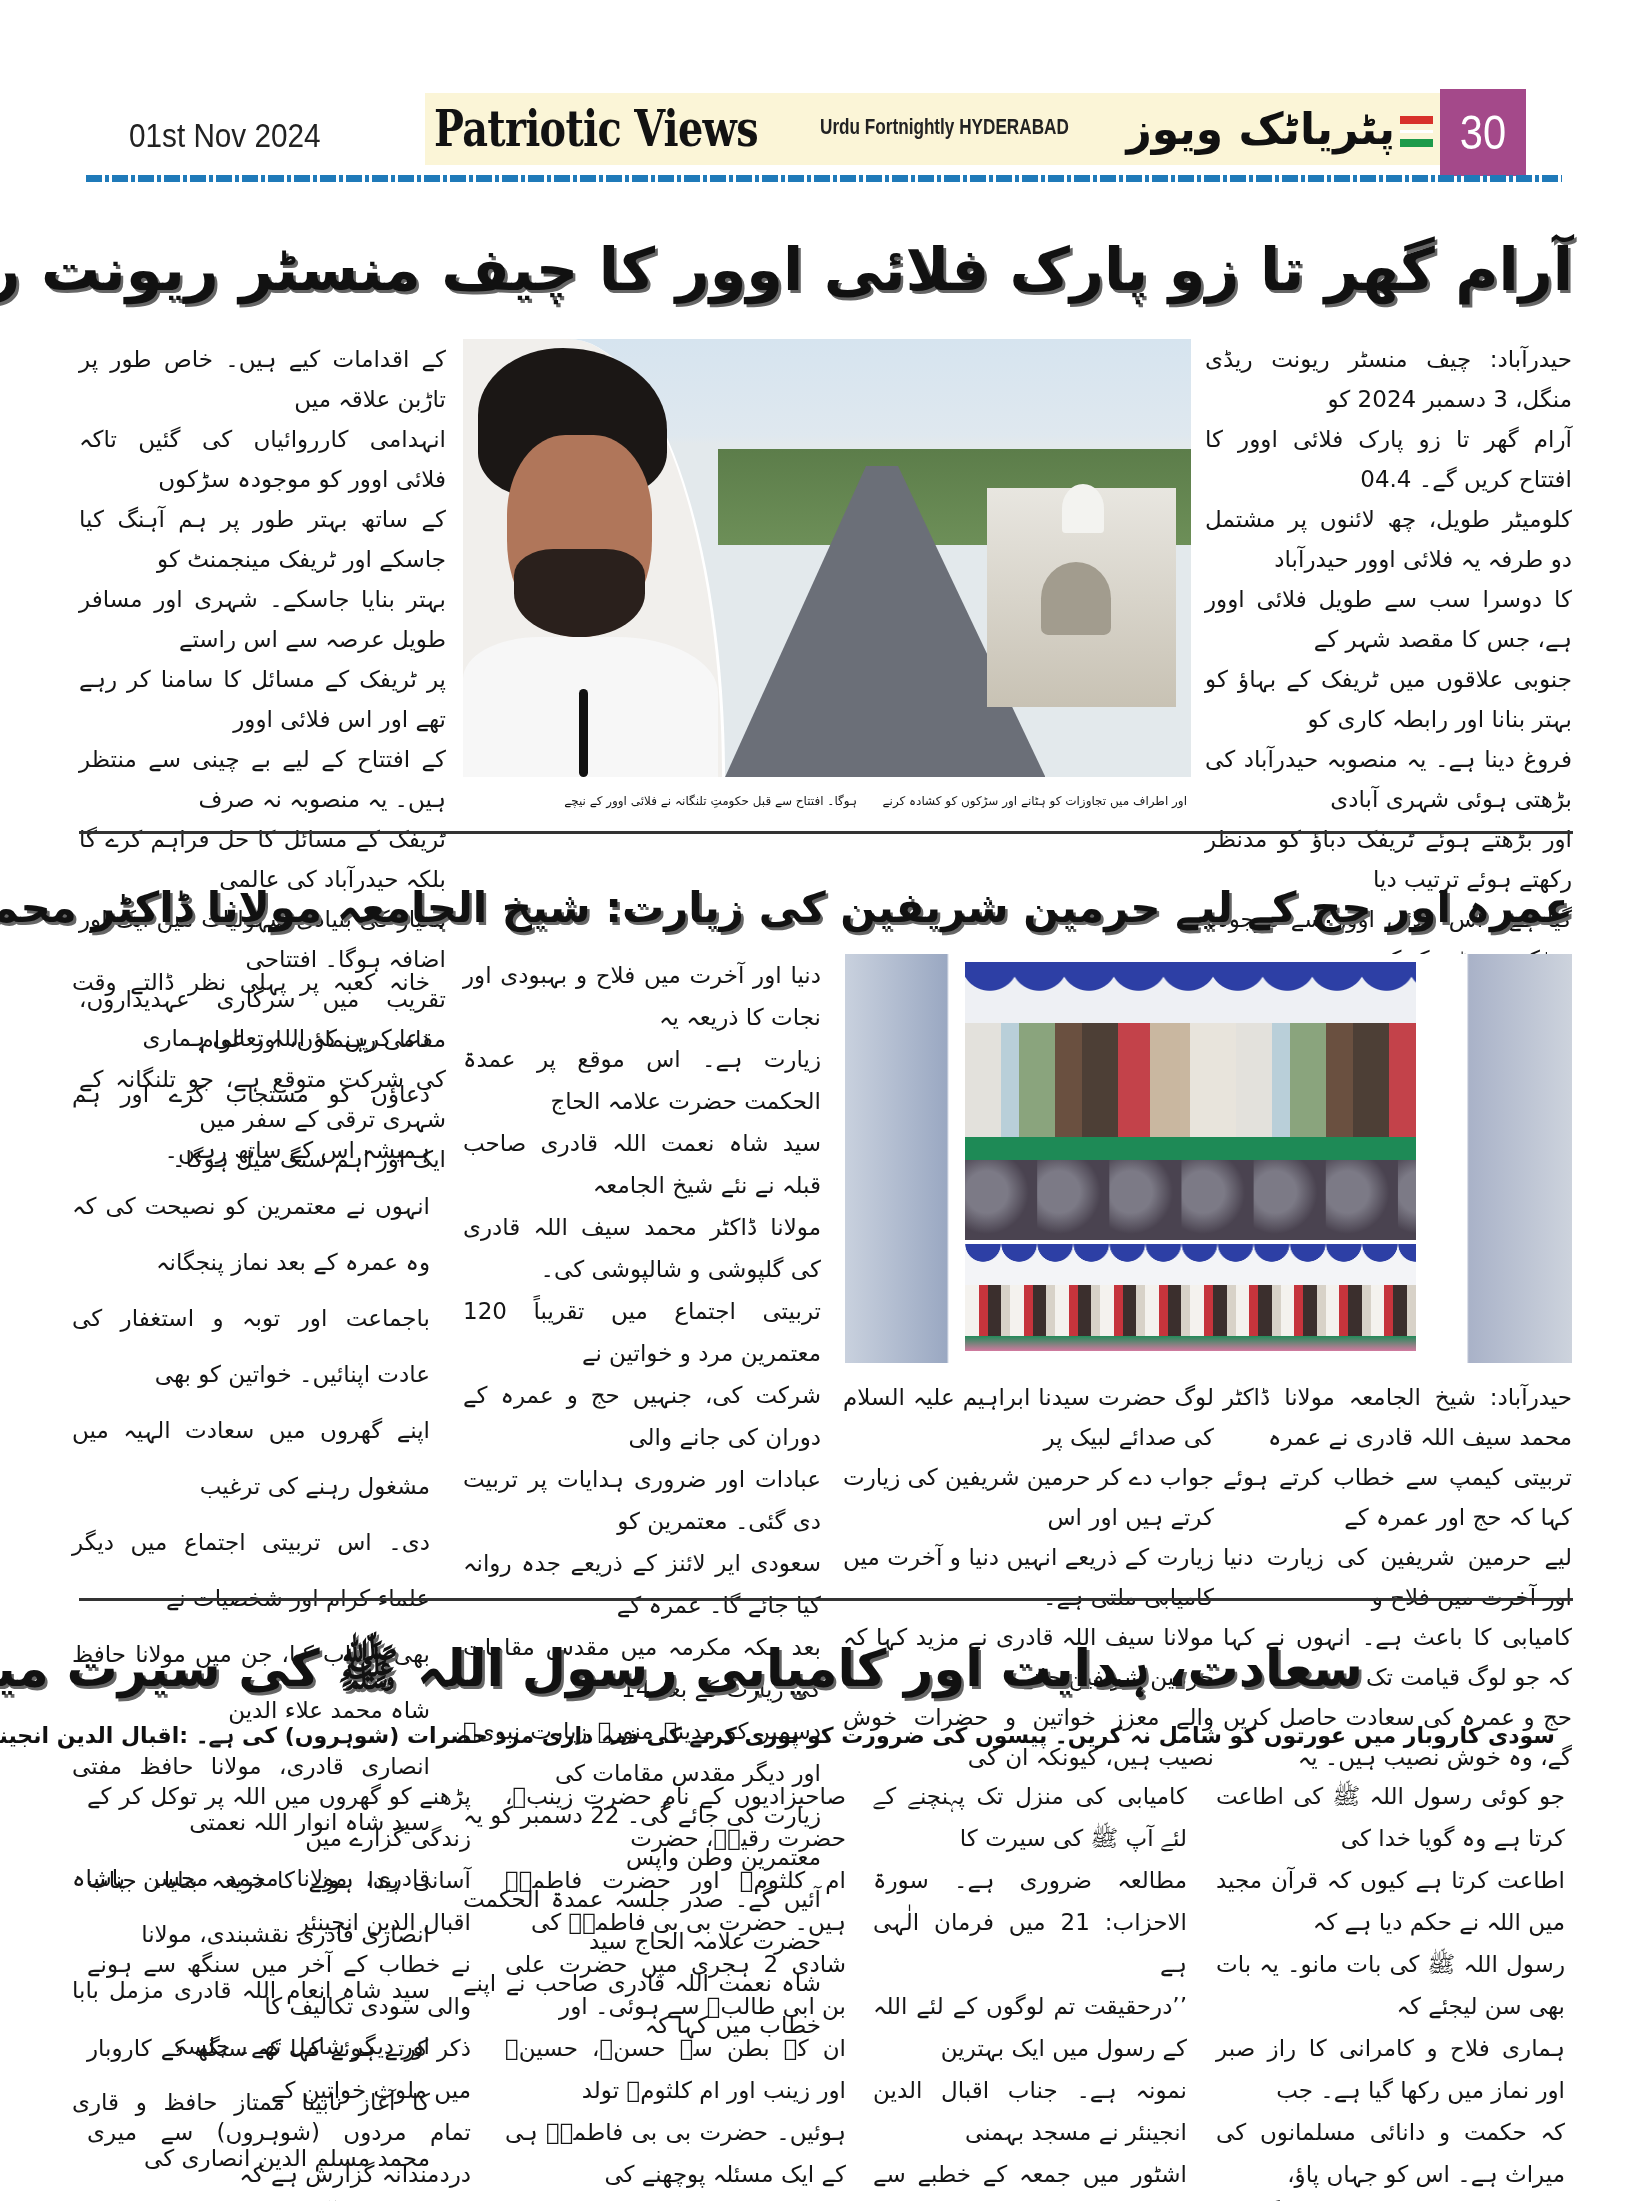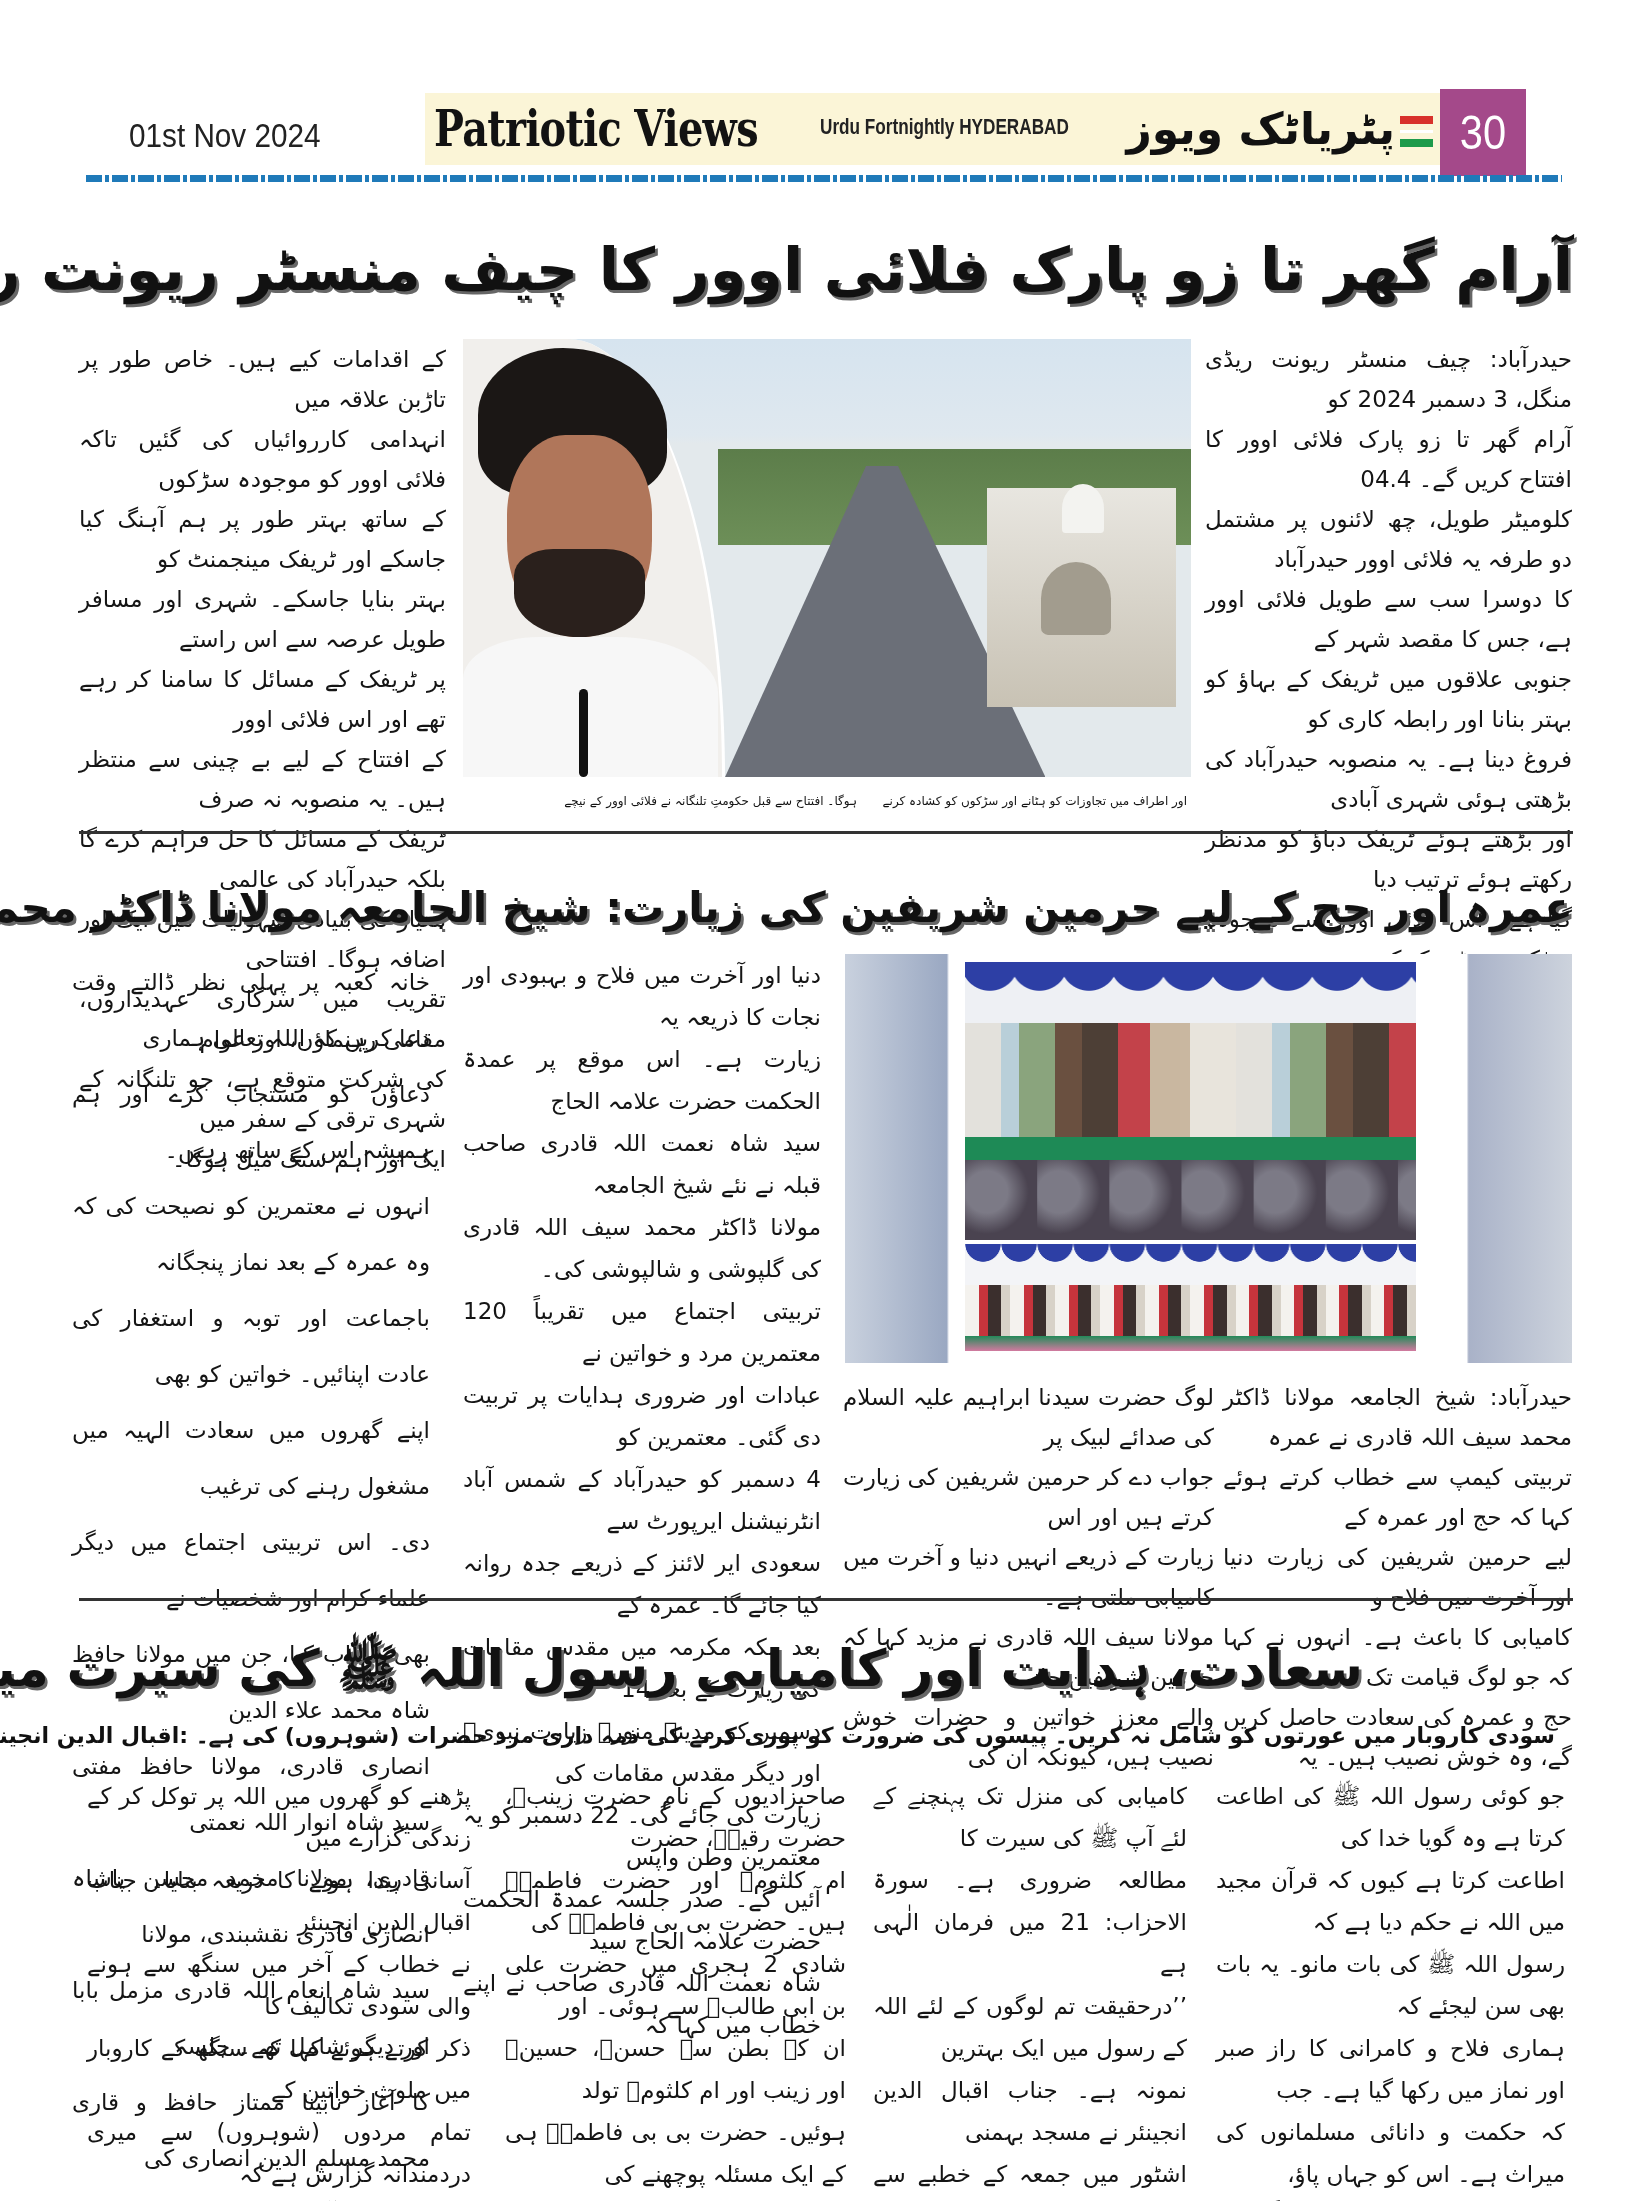--- a/index.html
+++ b/index.html
@@ -162,22 +162,22 @@
       <p>زیارت کے ذریعے انہیں دنیا و آخرت میں کامیابی ملتی ہے۔</p>
       <p>مولانا سیف اللہ قادری نے مزید کہا کہ حرمین شریفین جانے</p>
       <p>والے معزز خواتین و حضرات خوش نصیب ہیں، کیونکہ ان کی</p>
     </div>
   <div class="col ur" style="left:463px; top:954px; width:358px; line-height:42px;" id="a2c2">
       <p>دنیا اور آخرت میں فلاح و بہبودی اور نجات کا ذریعہ یہ</p>
       <p>زیارت ہے۔ اس موقع پر عمدۃ الحکمت حضرت علامہ الحاج</p>
       <p>سید شاہ نعمت اللہ قادری صاحب قبلہ نے نئے شیخ الجامعہ</p>
       <p>مولانا ڈاکٹر محمد سیف اللہ قادری کی گلپوشی و شالپوشی کی۔</p>
       <p>تربیتی اجتماع میں تقریباً 120 معتمرین مرد و خواتین نے</p>
+      <p>شرکت کی، جنہیں حج و عمرہ کے دوران کی جانے والی</p>
       <p>عبادات اور ضروری ہدایات پر تربیت دی گئی۔ معتمرین کو</p>
-      <p>4 دسمبر کو حیدرآباد کے شمس آباد انٹرنیشنل ایرپورٹ سے</p>
       <p>سعودی ایر لائنز کے ذریعے جدہ روانہ کیا جائے گا۔ عمرہ کے</p>
       <p>بعد مکہ مکرمہ میں مقدس مقامات کی زیارت کے بعد 14</p>
       <p>دسمبر کو مدینہ منورہ زیارت نبویؐ اور دیگر مقدس مقامات کی</p>
       <p>زیارت کی جائے گی۔ 22 دسمبر کو یہ معتمرین وطن واپس</p>
       <p>آئیں گے۔ صدر جلسہ عمدۃ الحکمت حضرت علامہ الحاج سید</p>
       <p>شاہ نعمت اللہ قادری صاحب نے اپنے خطاب میں کہا کہ</p>
     </div>
   <div class="col ur" style="left:72px; top:954px; width:358px; line-height:56px;" id="a2c3">
       <p>خانہ کعبہ پر پہلی نظر ڈالتے وقت دعا کریں کہ اللہ تعالی ہماری</p>
       <p>دعاؤں کو مستجاب کرے اور ہم ہمیشہ اس کے ساتھ رہیں۔</p>

